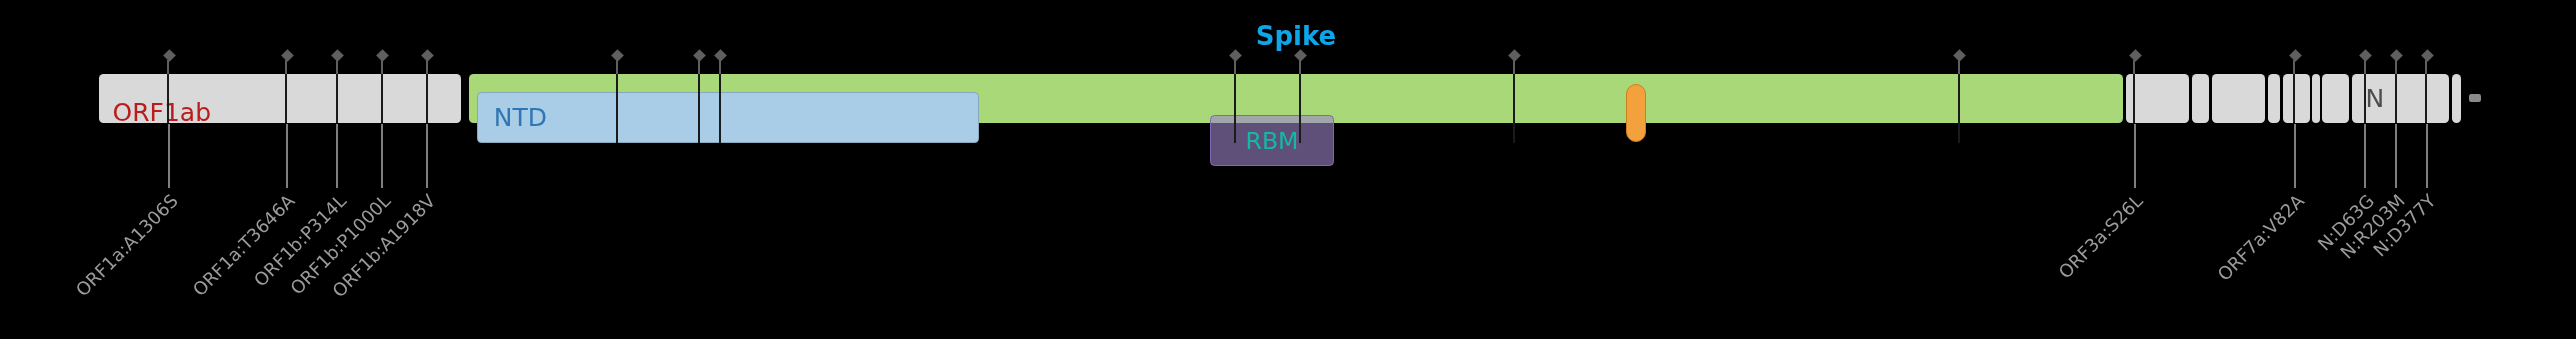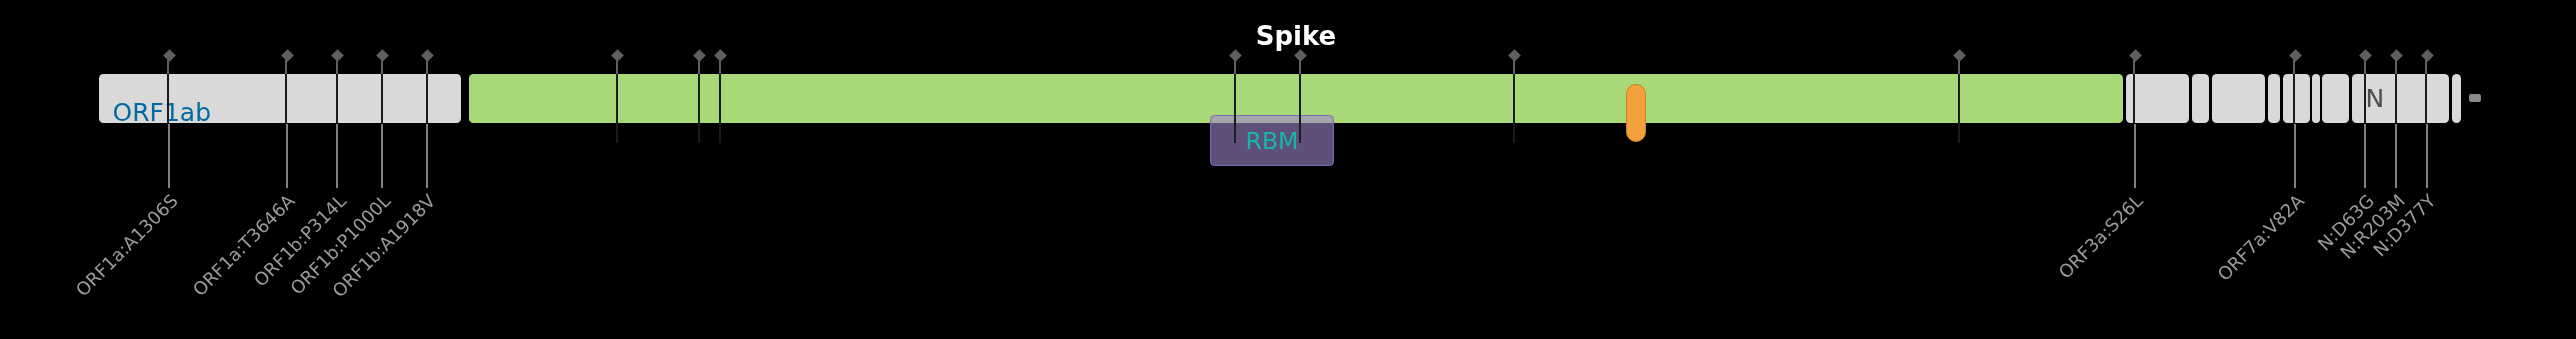--- a/index.html
+++ b/index.html
@@ -29,38 +29,41 @@
   .s1s2-label{position:absolute;left:1551px;width:169px;top:47px;text-align:center;
               font-size:21.3px;font-weight:bold;z-index:6;}
   .s1s2-marker{position:absolute;left:1626px;top:84px;width:20px;height:58px;
                border-radius:10px;box-sizing:border-box;border:1.7px solid #cf7f1f;z-index:6;}
   .end-cap{position:absolute;left:2469px;top:94px;width:12.4px;height:7.9px;background:#8a8a8a;border-radius:2.2px;z-index:1;}
 </style>
 </head>
 <body>
 
 <div class="figure" id="fig" style="background: rgb(0, 0, 0);">
-  <div class="spike-label" style="color: #ffffff;">Spike</div>
+  <div class="spike-label" style="color: #0ea5e9;">Spike</div>
   <div class="s1s2-marker" style="background: rgb(242, 161, 61);"></div>
   <div class="end-cap"></div>
 <div class="gene" style="left: 99px; width: 362px; background: rgb(217, 217, 217);">
-      <span class="lbl" style="color: #0369a1; margin-top: 28px;">ORF1ab</span>
+      <span class="lbl" style="color: #b91c1c; margin-top: 28px;">ORF1ab</span>
     </div>
     <div class="gene" style="left: 469px; width: 1654px; background: rgb(168, 216, 120);"></div>
     <div class="gene" style="left: 2126px; width: 63px; background: rgb(217, 217, 217);"></div>
     <div class="gene" style="left: 2192px; width: 17px; background: rgb(217, 217, 217);"></div>
     <div class="gene" style="left: 2212px; width: 53px; background: rgb(217, 217, 217);"></div>
     <div class="gene" style="left: 2268px; width: 12.4px; background: rgb(217, 217, 217);"></div>
     <div class="gene" style="left: 2283px; width: 27px; background: rgb(217, 217, 217);"></div>
     <div class="gene" style="left: 2312px; width: 7.9px; background: rgb(217, 217, 217);"></div>
     <div class="gene" style="left: 2322px; width: 27px; background: rgb(217, 217, 217);"></div>
     <div class="gene" style="left: 2352px; width: 97px; background: rgb(217, 217, 217);">
       <span class="lbl" style="color: rgb(77, 77, 77);">N</span>
     </div>
     <div class="gene" style="left: 2452px; width: 9px; background: rgb(217, 217, 217);"></div>
+    <div class="domain" style="left: 477px; width: 502px; background: rgb(169, 205, 230);">
+      <span class="lbl" style="color: rgb(47, 119, 180);">NTD</span>
+    </div>
     <div class="rbm" style="left: 1210px; width: 124px; background: rgba(158, 134, 204, 0.6); border: 1.7px solid rgb(126, 106, 178); color: #14b8a6;">RBM</div>
     <div class="tick-diamond" style="left: 165px; top: 51px;"></div>
     <div class="tick-stub" style="left: 167px;"></div>
     <div class="tick-dark" style="left: 167px; height: 49px;"></div>
     <div class="tick-conn" style="left: 168px;"></div>
     <div class="mut-label" style="left: 169px;">
       <span style="color: rgb(155, 155, 155);">ORF1a:A1306S</span>
     </div>
     <div class="tick-diamond" style="left: 283px; top: 51px;"></div>
     <div class="tick-stub" style="left: 285px;"></div>

